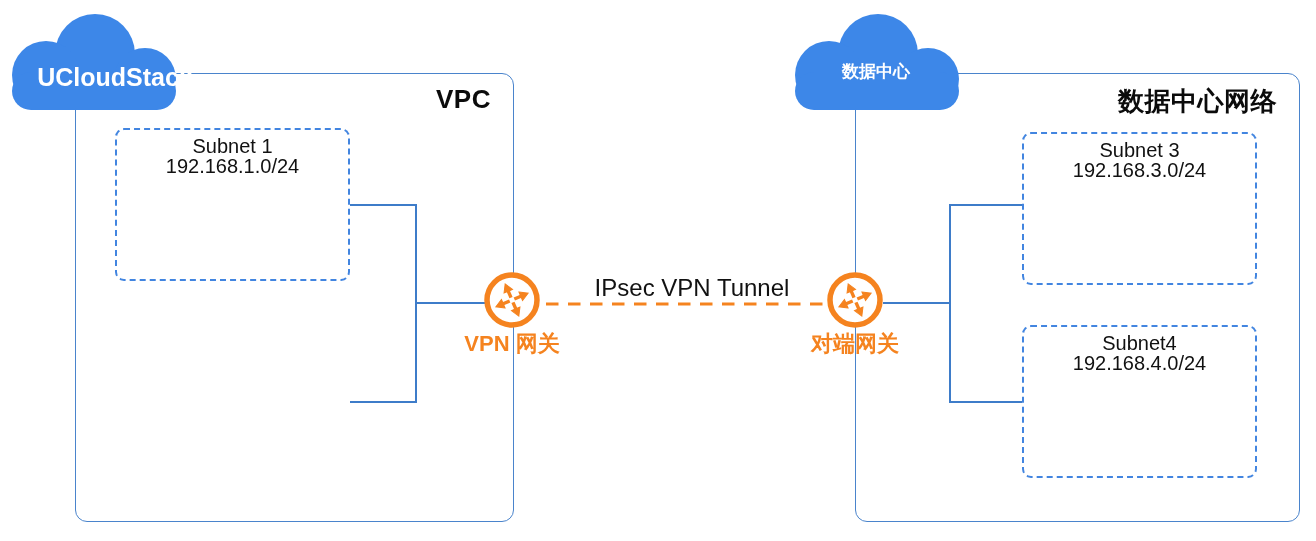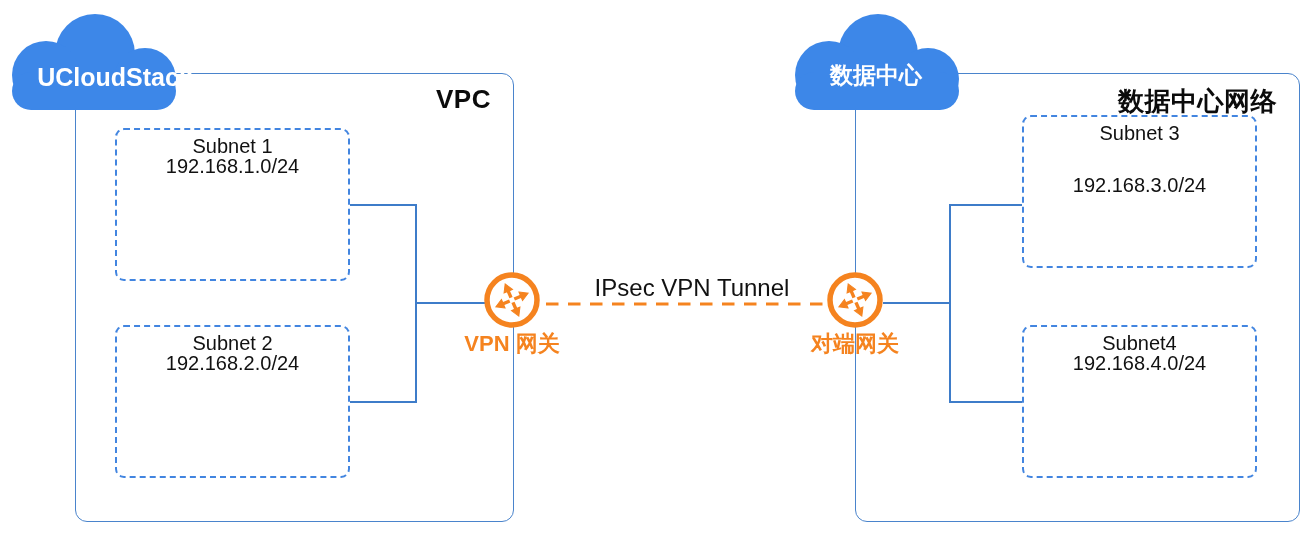--- a/index.html
+++ b/index.html
@@ -79,21 +79,21 @@
   .cloud-svg { position: absolute; z-index: 3; }
   .cloud-label {
     position: absolute;
     width: 166px;
     text-align: center;
     font-weight: bold;
     color: #ffffff;
     z-index: 4;
   }
   #left-cloud-label  { left: 12px;  top: 63px; font-size: 25px; padding-left: 20px; }
-  #right-cloud-label { left: 793px; top: 60px; font-size: 23px; }
+  #right-cloud-label { left: 793px; top: 60px; font-size: 17px; }
 
   
   .tunnel-svg { position: absolute; left: 544px; top: 300px; z-index: 3; }
   .tunnel-label {
     position: absolute;
     left: 567px;
     top: 274px;
     width: 250px;
     text-align: center;
     font-size: 24px;
@@ -111,26 +111,22 @@
   </div>
 
   <div class="net-box" style="left:75px; top:73px; width:437px; height:447px;">
     <div class="net-box-label">VPC</div>
   </div>
 
   <div class="subnet-box" style="left:115px; top:128px;">
     <div class="subnet-name">Subnet 1</div>
     <div class="subnet-cidr">192.168.1.0/24</div>
   </div>
-  <div class="subnet-box" style="left:115px; top:325px;">
-    <div class="subnet-name">Subnet 2</div>
-    <div class="subnet-cidr">192.168.2.0/24</div>
-  </div>
-
-  <div class="subnet-box" style="left:1022px; top:115px;gap:32px;">
+
+  <div class="subnet-box" style="left:1022px; top:132px;">
     <div class="subnet-name">Subnet 3</div>
     <div class="subnet-cidr">192.168.3.0/24</div>
   </div>
   <div class="subnet-box" style="left:1022px; top:325px;">
     <div class="subnet-name">Subnet4</div>
     <div class="subnet-cidr">192.168.4.0/24</div>
   </div>
 
   <div class="conn" style="left:350px; top:204px; width:67px; height:2px;"></div>
   <div class="conn" style="left:350px; top:401px; width:67px; height:2px;"></div>

